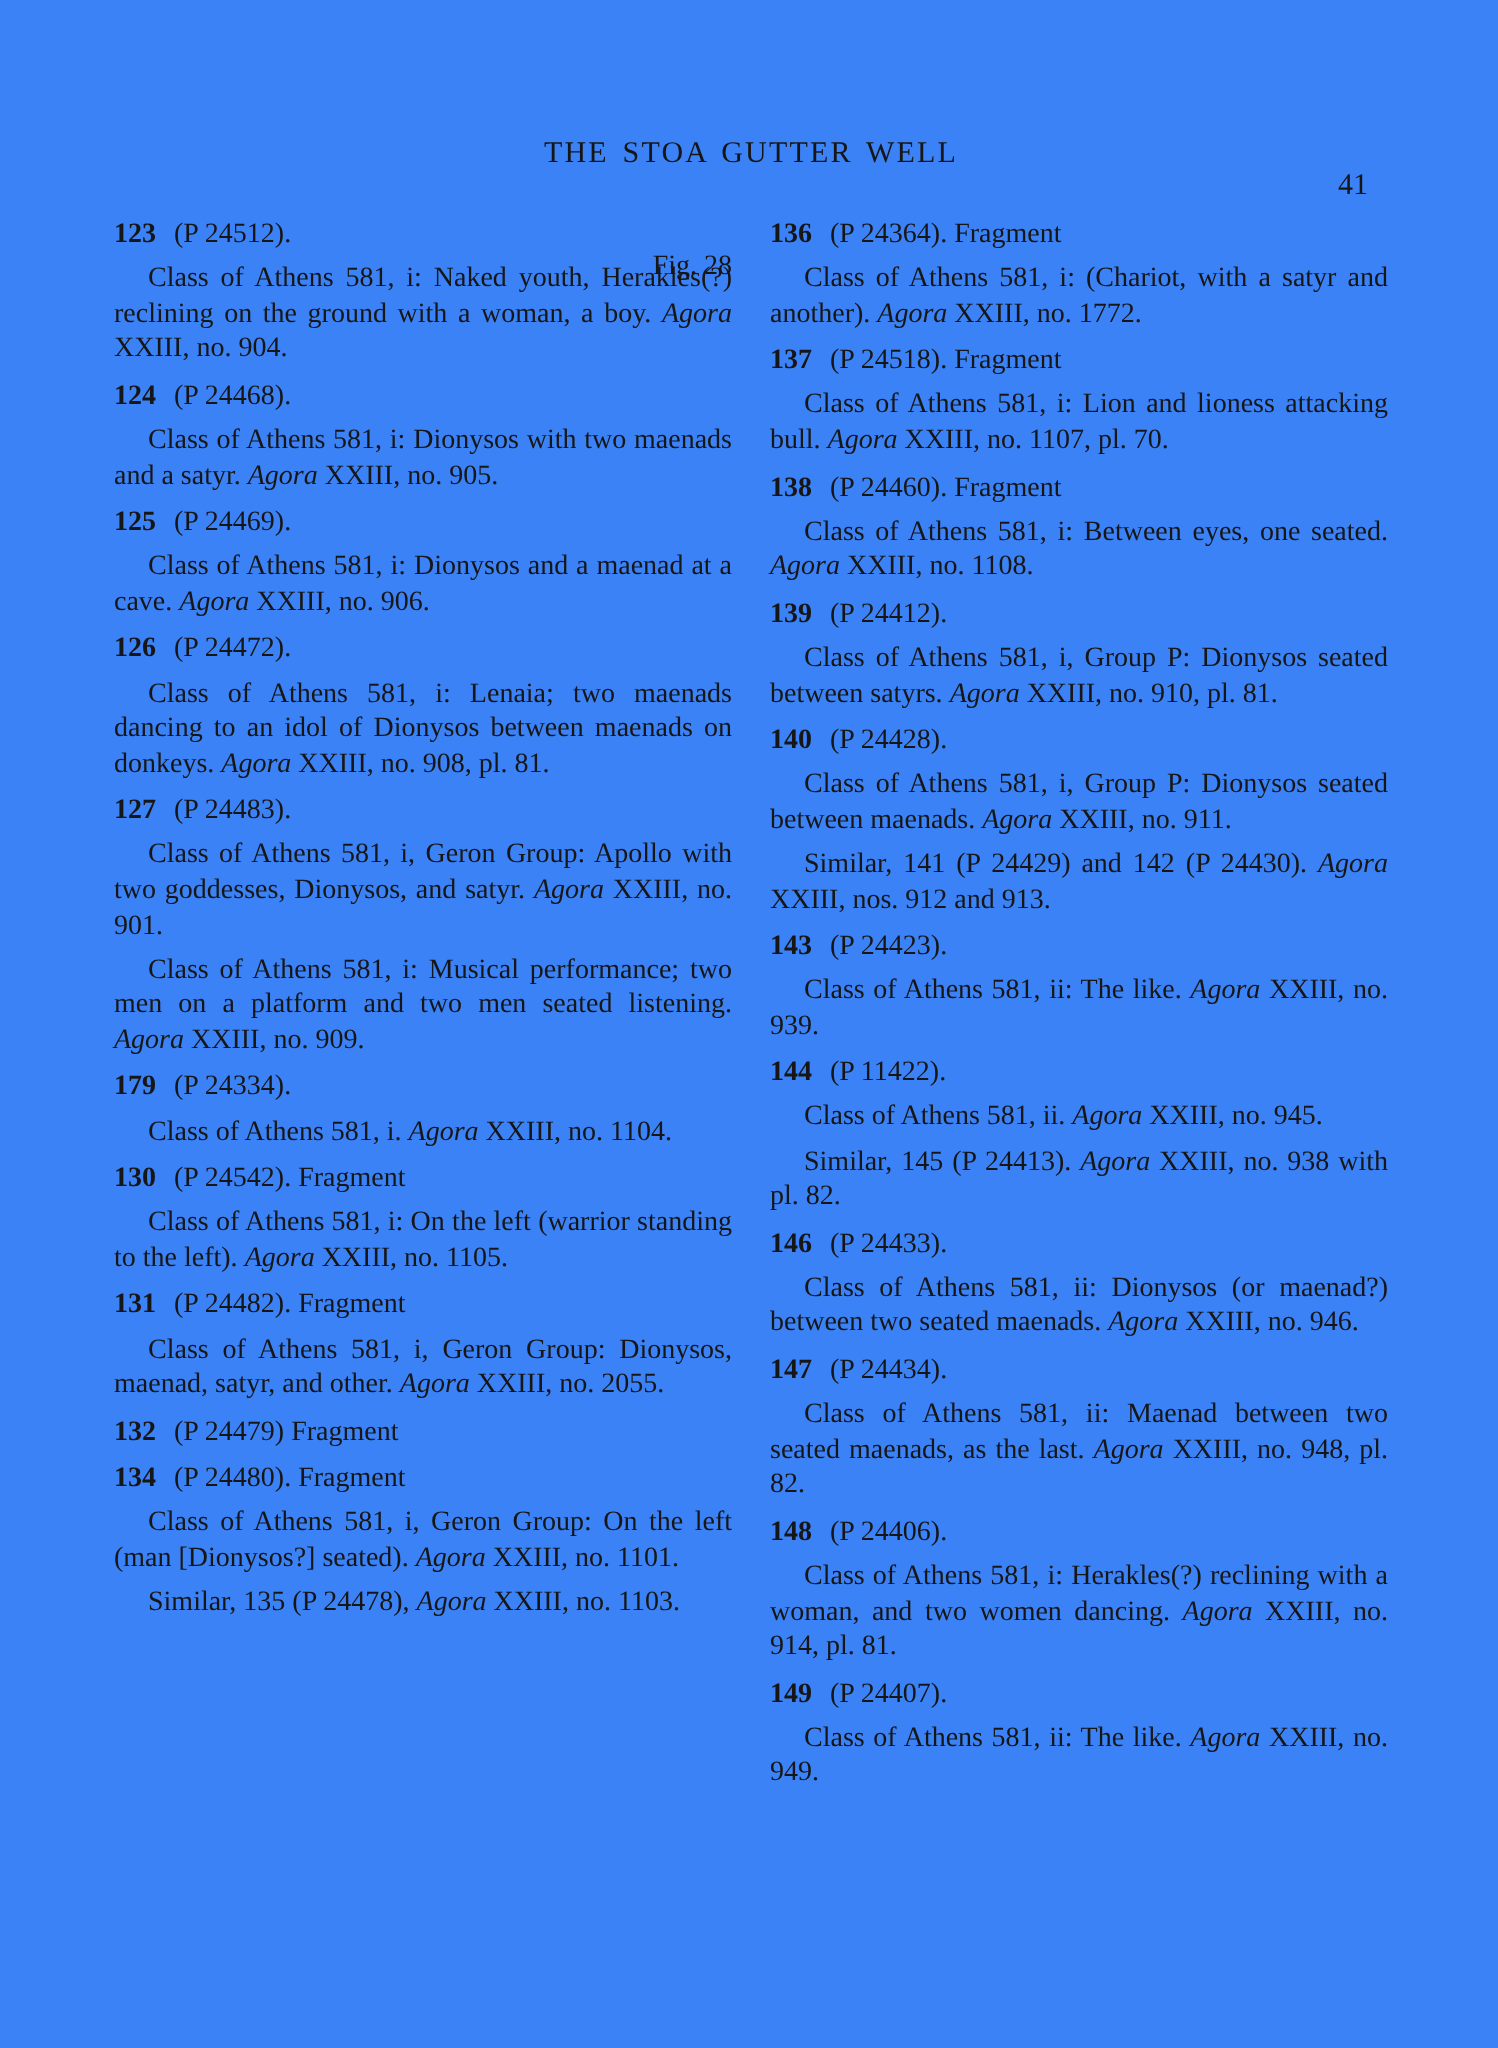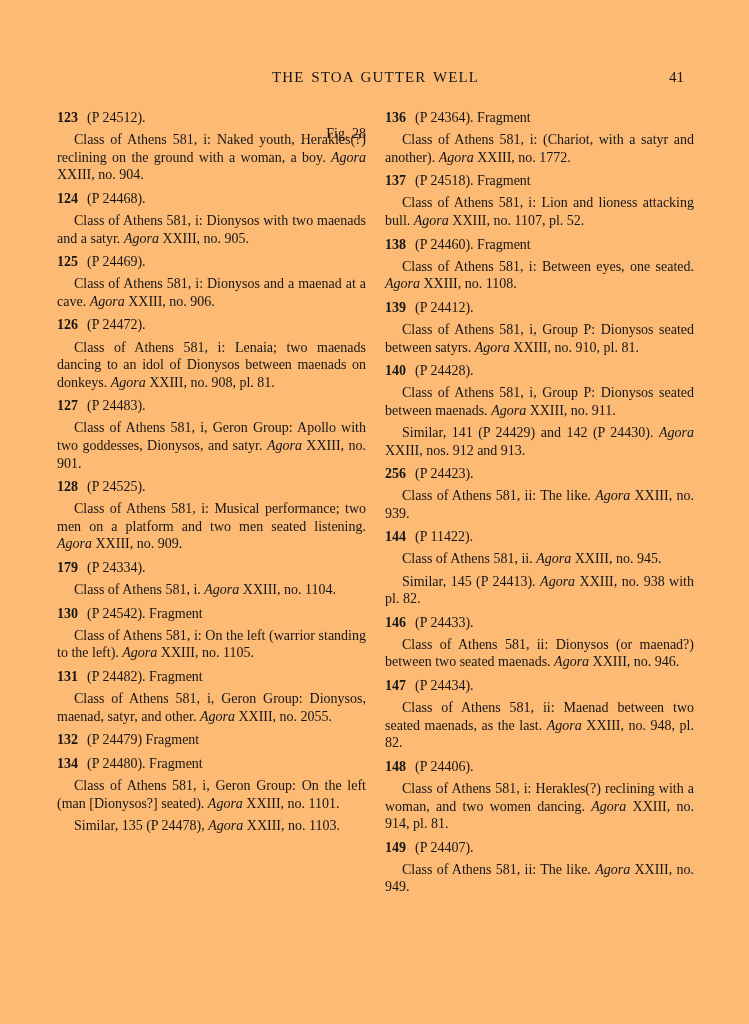--- a/index.html
+++ b/index.html
@@ -1,39 +1,39 @@
 <!DOCTYPE html>
 <html lang="en"><head>
 <meta charset="utf-8">
 <style>
   html, body { margin: 0; padding: 0; }
   .page {
     position: relative;
     width: 749px;
     height: 1024px;
-    background: #fdba74;
+    background: #3b82f6;
     color: #161616;
     font-family: "Liberation Serif", serif;
     overflow: hidden;
   }
   .header {
     position: relative;
     margin: 69px 55px 0 57px;
     text-align: center;
     font-size: 15px;
     line-height: 17px;
   }
   .title {
     letter-spacing: 1.1px;
     word-spacing: 2px;
   }
   .page-num {
     position: absolute;
     right: 10px;
-    top: 0;
+    top: 16px;
     letter-spacing: 0;
   }
   .columns {
     display: flex;
     gap: 19px;
     margin: 23px 55px 0 57px;
   }
   .col {
     flex: 1 1 0;
     min-width: 0;
@@ -70,46 +70,45 @@
         <div class="entry-head"><span class="num">123</span><span class="ref">(P 24512).</span><span class="fig">Fig. 28</span></div>
         <div class="entry-body"><span class="">Class of Athens 581, i: Naked youth, Herakles(?) reclining on the ground with a woman, a boy. </span><span class="it">Agora</span><span class=""> XXIII, no. 904.</span></div>
         <div class="entry-head"><span class="num">124</span><span class="ref">(P 24468).</span></div>
         <div class="entry-body"><span class="">Class of Athens 581, i: Dionysos with two maenads and a satyr. </span><span class="it">Agora</span><span class=""> XXIII, no. 905.</span></div>
         <div class="entry-head"><span class="num">125</span><span class="ref">(P 24469).</span></div>
         <div class="entry-body"><span class="">Class of Athens 581, i: Dionysos and a maenad at a cave. </span><span class="it">Agora</span><span class=""> XXIII, no. 906.</span></div>
         <div class="entry-head"><span class="num">126</span><span class="ref">(P 24472).</span></div>
         <div class="entry-body"><span class="">Class of Athens 581, i: Lenaia; two maenads dancing to an idol of Dionysos between maenads on donkeys. </span><span class="it">Agora</span><span class=""> XXIII, no. 908, pl. 81.</span></div>
         <div class="entry-head"><span class="num">127</span><span class="ref">(P 24483).</span></div>
         <div class="entry-body"><span class="">Class of Athens 581, i, Geron Group: Apollo with two goddesses, Dionysos, and satyr. </span><span class="it">Agora</span><span class=""> XXIII, no. 901.</span></div>
-        <div class="entry-head"><span class="num">128</span><span class="ref">(P 24525).</span></div>
         <div class="entry-body"><span class="">Class of Athens 581, i: Musical performance; two men on a platform and two men seated listening. </span><span class="it">Agora</span><span class=""> XXIII, no. 909.</span></div>
         <div class="entry-head"><span class="num">179</span><span class="ref">(P 24334).</span></div>
         <div class="entry-body"><span class="">Class of Athens 581, i. </span><span class="it">Agora</span><span class=""> XXIII, no. 1104.</span></div>
         <div class="entry-head"><span class="num">130</span><span class="ref">(P 24542). Fragment</span></div>
         <div class="entry-body"><span class="">Class of Athens 581, i: On the left (warrior standing to the left). </span><span class="it">Agora</span><span class=""> XXIII, no. 1105.</span></div>
         <div class="entry-head"><span class="num">131</span><span class="ref">(P 24482). Fragment</span></div>
         <div class="entry-body"><span class="">Class of Athens 581, i, Geron Group: Dionysos, maenad, satyr, and other. </span><span class="it">Agora</span><span class=""> XXIII, no. 2055.</span></div>
         <div class="entry-head"><span class="num">132</span><span class="ref">(P 24479) Fragment</span></div>
         <div class="entry-head"><span class="num">134</span><span class="ref">(P 24480). Fragment</span></div>
         <div class="entry-body"><span class="">Class of Athens 581, i, Geron Group: On the left (man [Dionysos?] seated). </span><span class="it">Agora</span><span class=""> XXIII, no. 1101.</span></div>
         <div class="note"><span class="">Similar, </span><span class="bd">135</span><span class=""> (P 24478), </span><span class="it">Agora</span><span class=""> XXIII, no. 1103.</span></div>
       </div>
     <div class="col">
         <div class="entry-head"><span class="num">136</span><span class="ref">(P 24364). Fragment</span></div>
         <div class="entry-body"><span class="">Class of Athens 581, i: (Chariot, with a satyr and another). </span><span class="it">Agora</span><span class=""> XXIII, no. 1772.</span></div>
         <div class="entry-head"><span class="num">137</span><span class="ref">(P 24518). Fragment</span></div>
-        <div class="entry-body"><span class="">Class of Athens 581, i: Lion and lioness attacking bull. </span><span class="it">Agora</span><span class=""> XXIII, no. 1107, pl. 52.</span></div>
+        <div class="entry-body"><span class="">Class of Athens 581, i: Lion and lioness attacking bull. </span><span class="it">Agora</span><span class=""> XXIII, no. 1107, pl. 70.</span></div>
         <div class="entry-head"><span class="num">138</span><span class="ref">(P 24460). Fragment</span></div>
         <div class="entry-body"><span class="">Class of Athens 581, i: Between eyes, one seated. </span><span class="it">Agora</span><span class=""> XXIII, no. 1108.</span></div>
         <div class="entry-head"><span class="num">139</span><span class="ref">(P 24412).</span></div>
         <div class="entry-body"><span class="">Class of Athens 581, i, Group P: Dionysos seated between satyrs. </span><span class="it">Agora</span><span class=""> XXIII, no. 910, pl. 81.</span></div>
         <div class="entry-head"><span class="num">140</span><span class="ref">(P 24428).</span></div>
         <div class="entry-body"><span class="">Class of Athens 581, i, Group P: Dionysos seated between maenads. </span><span class="it">Agora</span><span class=""> XXIII, no. 911.</span></div>
         <div class="note"><span class="">Similar, </span><span class="bd">141</span><span class=""> (P 24429) and </span><span class="bd">142</span><span class=""> (P 24430). </span><span class="it">Agora</span><span class=""> XXIII, nos. 912 and 913.</span></div>
-        <div class="entry-head"><span class="num">256</span><span class="ref">(P 24423).</span></div>
+        <div class="entry-head"><span class="num">143</span><span class="ref">(P 24423).</span></div>
         <div class="entry-body"><span class="">Class of Athens 581, ii: The like. </span><span class="it">Agora</span><span class=""> XXIII, no. 939.</span></div>
         <div class="entry-head"><span class="num">144</span><span class="ref">(P 11422).</span></div>
         <div class="entry-body"><span class="">Class of Athens 581, ii. </span><span class="it">Agora</span><span class=""> XXIII, no. 945.</span></div>
         <div class="note"><span class="">Similar, </span><span class="bd">145</span><span class=""> (P 24413). </span><span class="it">Agora</span><span class=""> XXIII, no. 938 with pl. 82.</span></div>
         <div class="entry-head"><span class="num">146</span><span class="ref">(P 24433).</span></div>
         <div class="entry-body"><span class="">Class of Athens 581, ii: Dionysos (or maenad?) between two seated maenads. </span><span class="it">Agora</span><span class=""> XXIII, no. 946.</span></div>
         <div class="entry-head"><span class="num">147</span><span class="ref">(P 24434).</span></div>
         <div class="entry-body"><span class="">Class of Athens 581, ii: Maenad between two seated maenads, as the last. </span><span class="it">Agora</span><span class=""> XXIII, no. 948, pl. 82.</span></div>
         <div class="entry-head"><span class="num">148</span><span class="ref">(P 24406).</span></div>
         <div class="entry-body"><span class="">Class of Athens 581, i: Herakles(?) reclining with a woman, and two women dancing. </span><span class="it">Agora</span><span class=""> XXIII, no. 914, pl. 81.</span></div>

